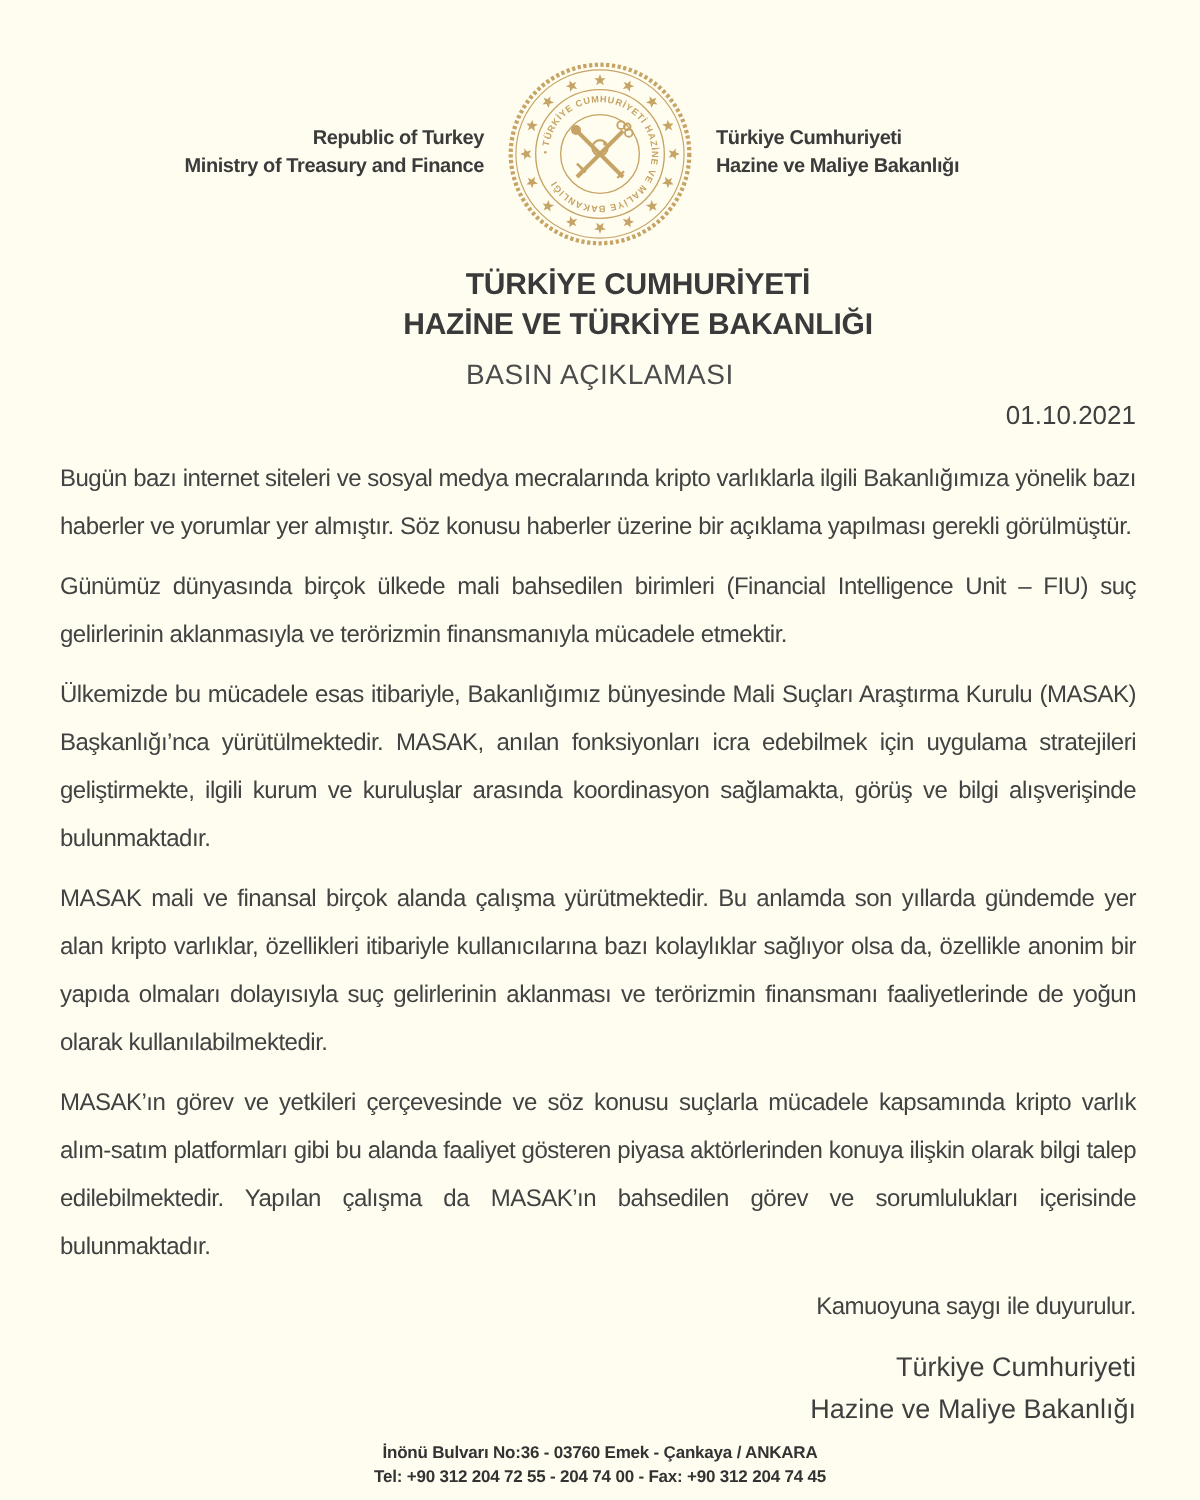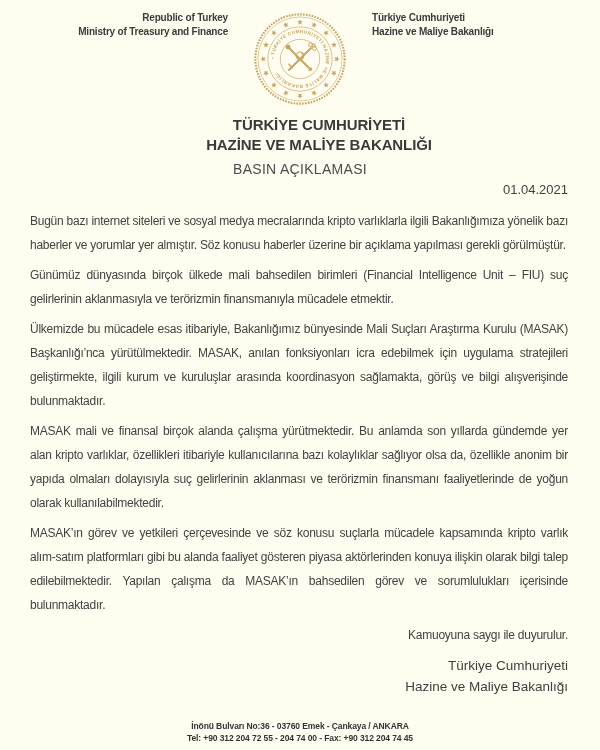--- a/index.html
+++ b/index.html
@@ -5,22 +5,22 @@
   html,body{margin:0;padding:0;}
   body{width:600px;height:750px;overflow:hidden;}
   .page{
     position:relative;width:600px;height:750px;
     background:#fffdf0;
     font-family:"Liberation Sans","DejaVu Sans",sans-serif;
     color:#414141;
   }
   
   .header{
-    display:flex;justify-content:center;align-items:flex-start;
-    padding-top:11px;gap:24px;
+    display:flex;justify-content:center;align-items:center;
+    padding-top:29px;gap:10px;
   }
   .header-side{width:188px;font-size:10px;font-weight:bold;line-height:14px;color:#3b3b3b;letter-spacing:-0.2px;}
   .header-left{text-align:right;}
   .header-right{text-align:left;}
   .emblem{width:96px;height:96px;flex:0 0 96px;}
   
   .title-block{text-align:center;margin-top:8px;}
   .title-line{font-size:15px;font-weight:bold;line-height:20px;color:#3a3a3a;letter-spacing:-0.1px;padding-left:38px;}
   .subtitle{font-size:14px;font-weight:400;line-height:18px;color:#4c4c4c;margin-top:5px;letter-spacing:0.3px;}
   .date-row{text-align:right;margin:4px 32px 0 0;font-size:13px;color:#3f3f3f;}
@@ -105,24 +105,24 @@
     </svg>
 
     <div class="header-side header-right">
       <div>Türkiye Cumhuriyeti</div>
       <div>Hazine ve Maliye Bakanlığı</div>
     </div>
   </div>
 
   <div class="title-block">
     <div class="title-line">TÜRKİYE CUMHURİYETİ</div>
-    <div class="title-line">HAZİNE VE MALİYE BAKANLIĞI</div>
+    <div class="title-line">HAZİNE VE TÜRKİYE BAKANLIĞI</div>
     <div class="subtitle">BASIN AÇIKLAMASI</div>
   </div>
-  <div class="date-row">01.04.2021</div>
+  <div class="date-row">01.10.2021</div>
 
   <div class="content">
     <p>Bugün bazı internet siteleri ve sosyal medya mecralarında kripto varlıklarla ilgili Bakanlığımıza yönelik bazı haberler ve yorumlar yer almıştır. Söz konusu haberler üzerine bir açıklama yapılması gerekli görülmüştür.</p>
     <p>Günümüz dünyasında birçok ülkede mali bahsedilen birimleri (Financial Intelligence Unit – FIU) suç gelirlerinin aklanmasıyla ve terörizmin finansmanıyla mücadele etmektir.</p>
     <p>Ülkemizde bu mücadele esas itibariyle, Bakanlığımız bünyesinde Mali Suçları Araştırma Kurulu (MASAK) Başkanlığı’nca yürütülmektedir. MASAK, anılan fonksiyonları icra edebilmek için uygulama stratejileri geliştirmekte, ilgili kurum ve kuruluşlar arasında koordinasyon sağlamakta, görüş ve bilgi alışverişinde bulunmaktadır.</p>
     <p>MASAK mali ve finansal birçok alanda çalışma yürütmektedir. Bu anlamda son yıllarda gündemde yer alan kripto varlıklar, özellikleri itibariyle kullanıcılarına bazı kolaylıklar sağlıyor olsa da, özellikle anonim bir yapıda olmaları dolayısıyla suç gelirlerinin aklanması ve terörizmin finansmanı faaliyetlerinde de yoğun olarak kullanılabilmektedir.</p>
     <p>MASAK’ın görev ve yetkileri çerçevesinde ve söz konusu suçlarla mücadele kapsamında kripto varlık alım-satım platformları gibi bu alanda faaliyet gösteren piyasa aktörlerinden konuya ilişkin olarak bilgi talep edilebilmektedir. Yapılan çalışma da MASAK’ın bahsedilen görev ve sorumlulukları içerisinde bulunmaktadır.</p>
     <p class="closing">Kamuoyuna saygı ile duyurulur.</p>
   </div>
 

